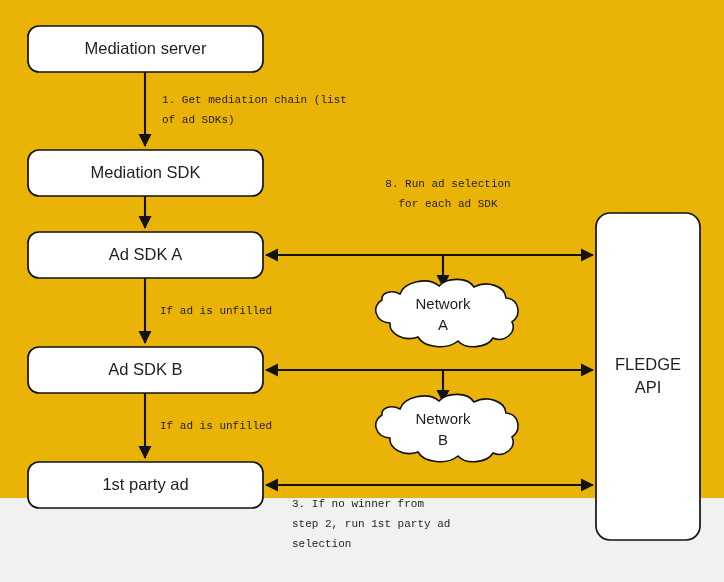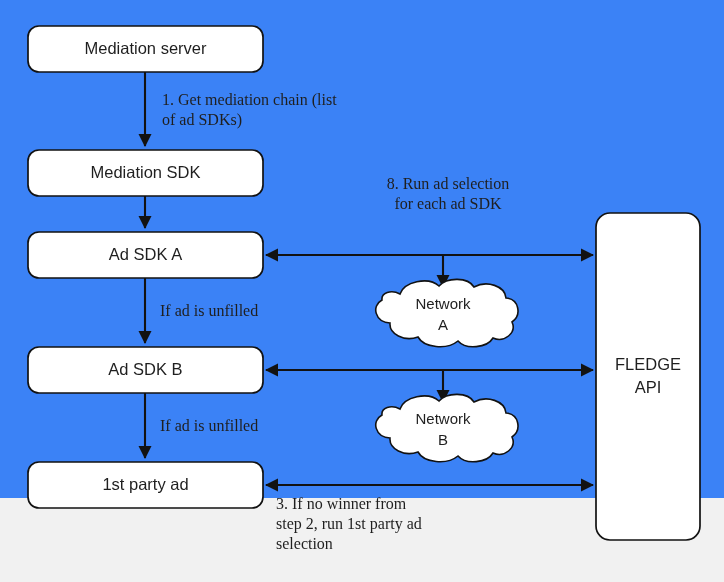--- a/index.html
+++ b/index.html
@@ -14,21 +14,21 @@
     position: relative;
     overflow: hidden;
     font-family: "Liberation Sans", sans-serif;
     color: #1f1f1f;
   }
   #diagram-root {
     position: absolute;
     inset: 0;
     width: 724px;
     height: 498px;
-    background: #3b82f6;
+    background: #eab308;
   }
   svg.canvas {
     position: absolute;
     top: 0;
     left: 0;
     width: 724px;
     height: 582px;
   }
   .node-box {
     fill: #ffffff;
@@ -53,22 +53,22 @@
     dominant-baseline: middle;
   }
   .cloud-label {
     font-family: "Liberation Sans", sans-serif;
     font-size: 15px;
     fill: #1f1f1f;
     text-anchor: middle;
   }
   .edge-label {
     position: absolute;
-    font-family: Liberation Serif, serif;
-    font-size: 16px;
+    font-family: Liberation Mono, monospace;
+    font-size: 11px;
     line-height: 20px;
     color: #1f1f1f;
     white-space: pre-line;
   }
   .edge-label.centered { text-align: center; }
 </style>
 </head>
 <body>
 
 <div id="diagram-root">
@@ -152,17 +152,17 @@
   <div class="edge-label" style="left:162px; top:90px; width:215px;">1. Get mediation chain (list
 of ad SDKs)</div>
 
   <div class="edge-label centered" style="left:358px; top:174px; width:180px;">8. Run ad selection
 for each ad SDK</div>
 
   <div class="edge-label" style="left:160px; top:301px; width:150px;">If ad is unfilled</div>
 
   <div class="edge-label" style="left:160px; top:416px; width:150px;">If ad is unfilled</div>
 
-  <div class="edge-label" style="left:276px; top:494px; width:215px;">3. If no winner from
+  <div class="edge-label" style="left:292px; top:494px; width:215px;">3. If no winner from
 step 2, run 1st party ad
 selection</div>
 
 </div>
 
 </body></html>

